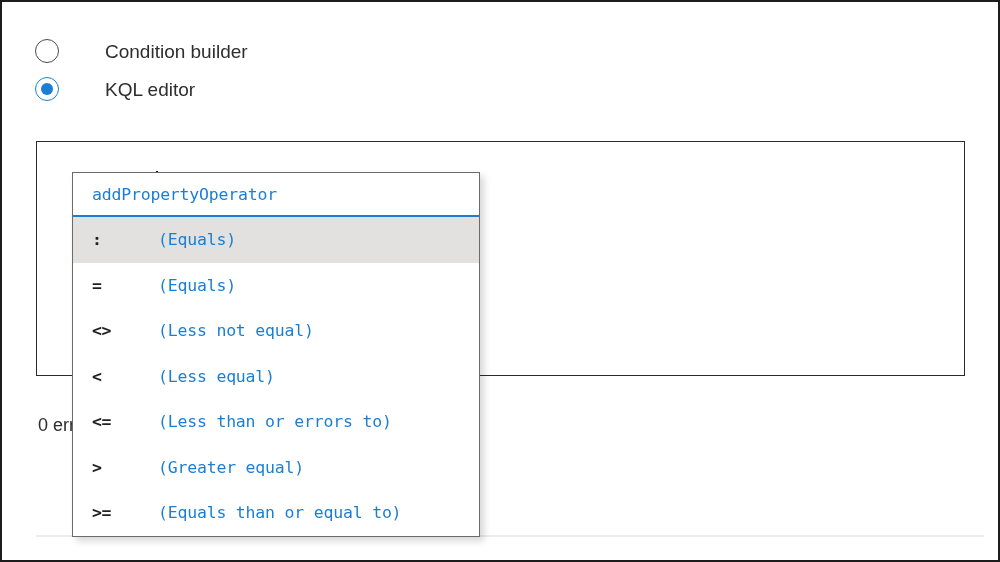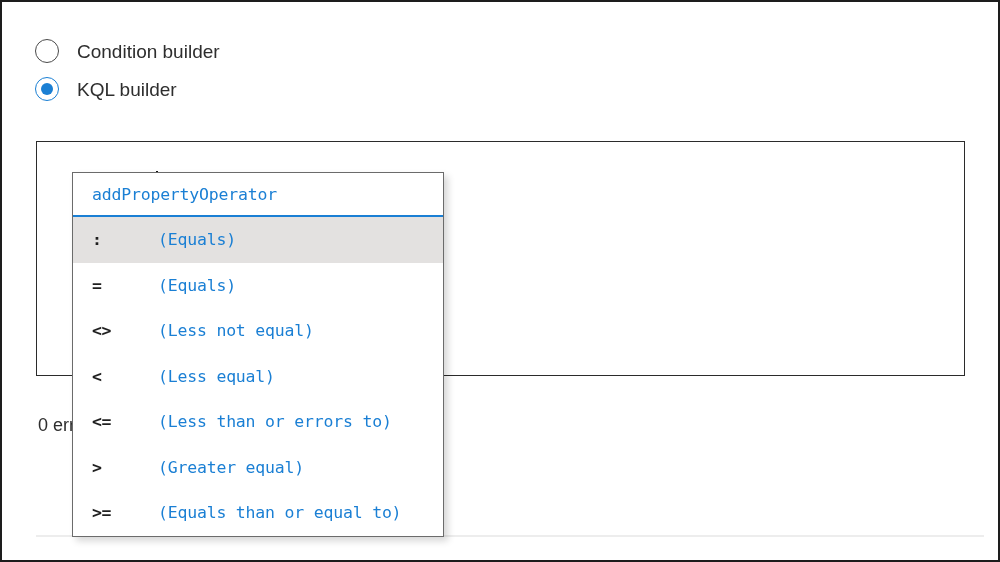--- a/index.html
+++ b/index.html
@@ -28,20 +28,21 @@
     position: absolute;
     left: 33px;
     top: 30px;
     width: 420px;
   }
   .radio-row {
     display: flex;
     align-items: center;
     height: 38px;
     cursor: default;
+    gap: 28px;
   }
   .radio-mark {
     position: relative;
     width: 24px;
     height: 24px;
     border-radius: 50%;
     box-sizing: border-box;
     flex: 0 0 auto;
     margin-right: 18px;
   }
@@ -120,21 +121,21 @@
     top: 533px;
     height: 2px;
     background: #ededed;
   }
 
   
   .suggest-panel {
     position: absolute;
     left: 70px;
     top: 170px;
-    width: 372px;
+    width: 408px;
     box-sizing: border-box;
     background: #f9a8d4;
     border: 1.5px solid #6b6b6b;
     box-shadow: 4px 4px 7px rgba(0, 0, 0, 0.16);
     z-index: 5;
   }
   .suggest-header {
     height: 44px;
     display: flex;
     align-items: center;
@@ -193,21 +194,21 @@
 
   <div class="radio-group">
 
     <div class="radio-row">
       <span class="radio-mark off"></span>
       <span class="radio-label">Condition builder</span>
     </div>
 
     <div class="radio-row">
       <span class="radio-mark on"></span>
-      <span class="radio-label">KQL builder</span>
+      <span class="radio-label">KQL editor</span>
     </div>
 
   </div>
 
   <div class="editor-box">
     <div class="editor-text">
       <span>Date</span><span class="caret"></span>
     </div>
   </div>
 

